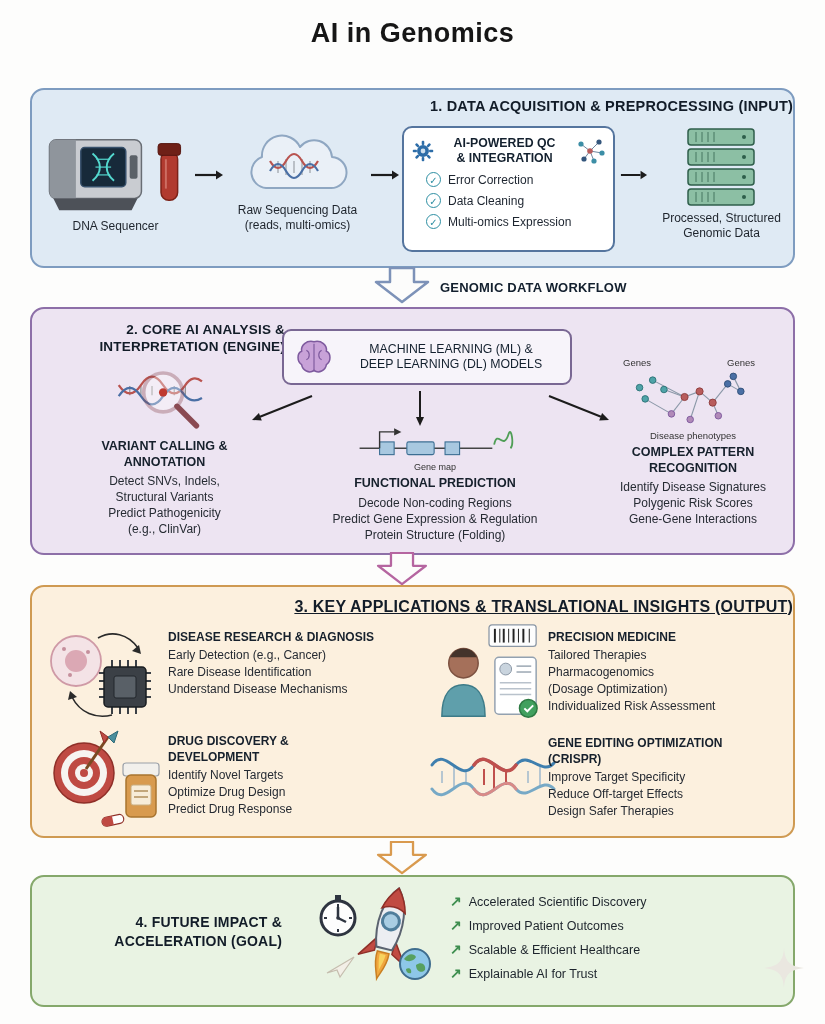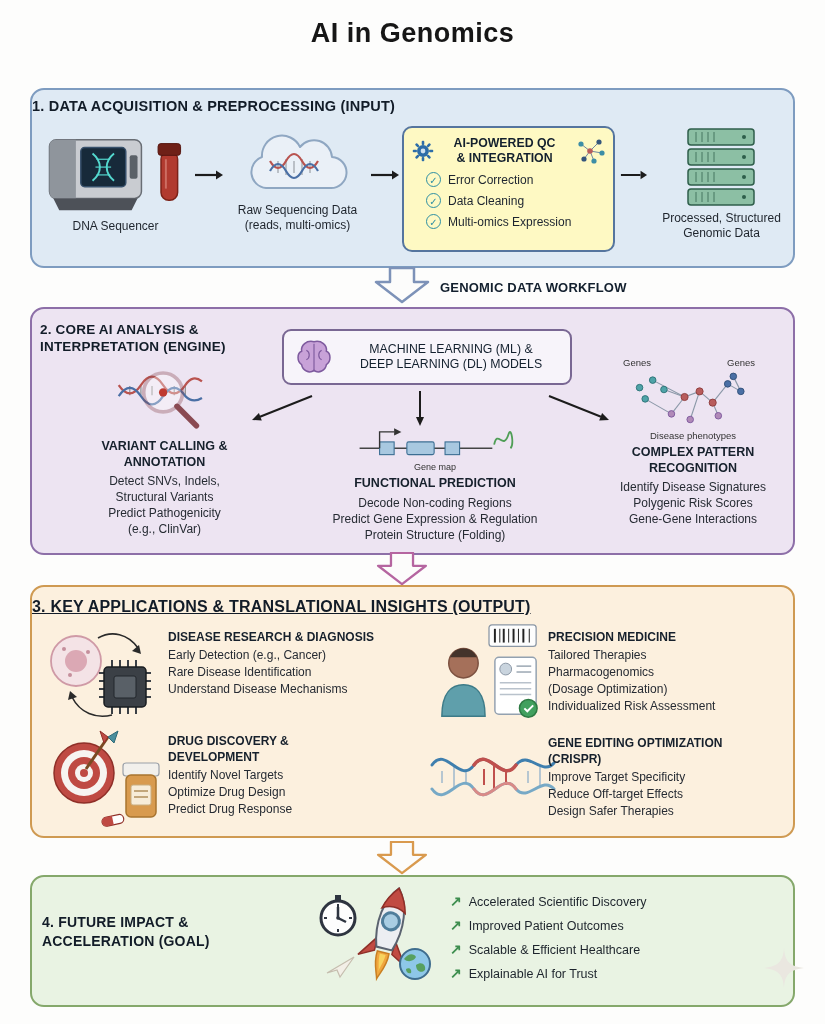--- a/index.html
+++ b/index.html
@@ -5,28 +5,28 @@
   html,body{margin:0;padding:0;background:#ffffff;}
   .canvas{position:relative;width:825px;height:1024px;background:#fdfdfc;font-family:"Liberation Sans",sans-serif;overflow:hidden;color:#222;}
   .abs{position:absolute;}
   .pre{white-space:pre-line;}
   .page-title{position:absolute;top:18px;left:0;width:100%;text-align:center;font-size:27px;font-weight:bold;color:#161616;letter-spacing:.5px;}
   .section{position:absolute;border-radius:14px;border:2px solid;box-sizing:border-box;}
   .s1{left:30px;top:88px;width:765px;height:180px;background:#dfeaf4;border-color:#7e9cc0;}
   .s2{left:30px;top:307px;width:765px;height:248px;background:#ede4f2;border-color:#8d6fa8;}
   .s3{left:30px;top:585px;width:765px;height:253px;background:#fcf0de;border-color:#cf9a52;}
   .s4{left:30px;top:875px;width:765px;height:132px;background:#e9f3e3;border-color:#85a86b;}
-  .sec-header{position:absolute;font-weight:bold;color:#121c28;text-align:left;letter-spacing:.2px;}
+  .sec-header{position:absolute;font-weight:bold;color:#121c28;text-align:right;letter-spacing:.2px;}
   .h1{top:8px;left:0;width:100%;font-size:14.5px;}
   .h2{top:12px;left:8px;width:245px;font-size:13.5px;line-height:17px;}
   .h3{top:11px;left:0;width:100%;font-size:16px;text-decoration:underline;}
   .h4{top:36px;left:10px;width:240px;font-size:14px;line-height:19px;}
   .icol{position:absolute;display:flex;flex-direction:column;align-items:center;}
   .lbl{font-size:12px;color:#1e242c;text-align:center;white-space:pre-line;line-height:15px;margin-top:3px;}
-  .qc-box{position:absolute;left:370px;top:36px;width:213px;height:126px;background:#fef9c3;border:2px solid #55759e;border-radius:10px;box-sizing:border-box;padding:8px 8px 6px 8px;}
+  .qc-box{position:absolute;left:370px;top:36px;width:213px;height:126px;background:#ffffff;border:2px solid #55759e;border-radius:10px;box-sizing:border-box;padding:8px 8px 6px 8px;}
   .qc-title-row{display:flex;align-items:center;gap:5px;}
   .qc-title{flex:1;text-align:center;font-weight:bold;font-size:12.3px;line-height:15px;color:#13202e;white-space:pre-line;}
   .check-row{display:flex;align-items:center;gap:7px;font-size:12px;color:#1d2530;margin:6px 0 0 14px;}
   .check{width:15px;height:15px;border:1.5px solid #2e8fa3;border-radius:50%;color:#2e8fa3;font-size:10px;line-height:15px;text-align:center;flex:0 0 15px;box-sizing:border-box;}
   .ml-box{position:absolute;left:250px;top:20px;width:290px;height:56px;background:#f7f4fa;border:2px solid #796793;border-radius:9px;box-sizing:border-box;display:flex;align-items:center;gap:8px;padding:0 10px;}
   .ml-text{flex:1;text-align:center;font-weight:normal;font-size:12.3px;line-height:15px;color:#13202e;white-space:pre-line;}
   .branch{position:absolute;display:flex;flex-direction:column;align-items:center;text-align:center;}
   .branch-title{font-weight:bold;font-size:12.5px;color:#16202c;white-space:pre-line;line-height:15.5px;margin-top:4px;}
   .branch-body{font-size:12px;color:#262b33;white-space:pre-line;line-height:16px;margin-top:3px;}
   .netwrap{position:relative;width:160px;height:84px;}

